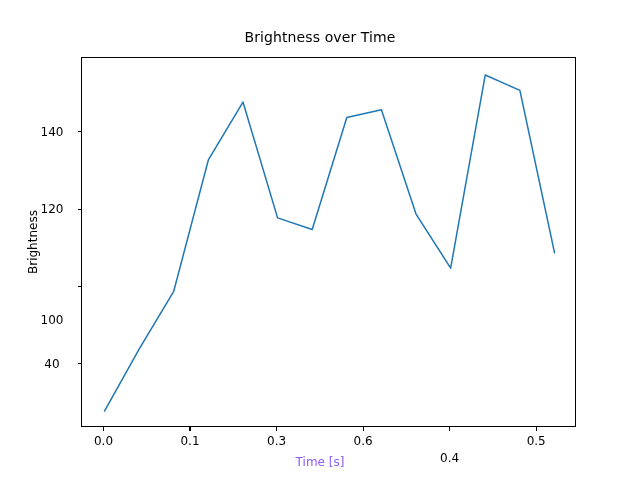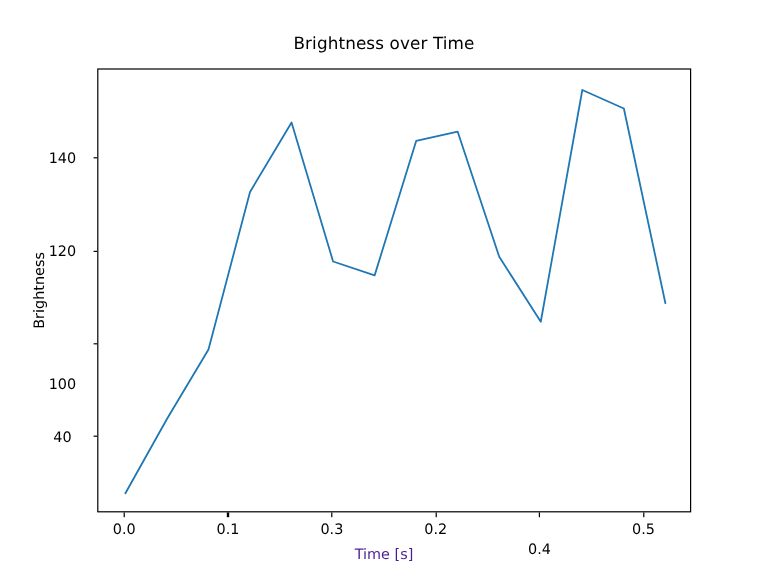--- a/index.html
+++ b/index.html
@@ -85,21 +85,21 @@
     transform-origin: left top;
     white-space: nowrap;
   }
   #xlabel {
     position: absolute;
     left: 0;
     top: 455px;
     width: 640px;
     text-align: center;
     font-size: 12px;
-    color: #4c1d95;
+    color: #8b5cf6;
   }
 </style>
 </head>
 <body>
 
 <div id="figure">
 
   <div id="chart-title">Brightness over Time</div>
 
   <div id="axes-frame">
@@ -114,21 +114,21 @@
   <div id="ytick-labels">
       <div class="tick-label ytick-label" style="left: 30px; width: 44px; top: 363.66px;">40</div>
       <div class="tick-label ytick-label" style="left: 30px; width: 44px; top: 292px; margin-top: 28px;">100</div>
       <div class="tick-label ytick-label" style="left: 30px; width: 44px; top: 209.171px;">120</div>
       <div class="tick-label ytick-label" style="left: 30px; width: 44px; top: 131.927px;">140</div>
     </div>
   <div id="xtick-labels">
       <div class="tick-label xtick-label" style="left: 103.5px; top: 434px; text-align: right;">0.0</div>
       <div class="tick-label xtick-label" style="left: 190.038px; top: 434px;">0.1</div>
       <div class="tick-label xtick-label" style="left: 276.577px; top: 434px;">0.3</div>
-      <div class="tick-label xtick-label" style="left: 363.115px; top: 434px;">0.2</div>
+      <div class="tick-label xtick-label" style="left: 363.115px; top: 434px;">0.6</div>
       <div class="tick-label xtick-label" style="left: 449.654px; top: 451px;">0.4</div>
       <div class="tick-label xtick-label" style="left: 536.192px; top: 434px;">0.5</div>
     </div>
   <div id="tick-marks">
       <div class="tick-mark ytick-mark" style="top: 363.11px;"></div>
       <div class="tick-mark ytick-mark" style="top: 285.865px;"></div>
       <div class="tick-mark ytick-mark" style="top: 208.621px;"></div>
       <div class="tick-mark ytick-mark" style="top: 131.377px;"></div>
       <div class="tick-mark xtick-mark" style="left: 102.95px;"></div>
       <div class="tick-mark xtick-mark" style="left: 189.488px;"></div>

